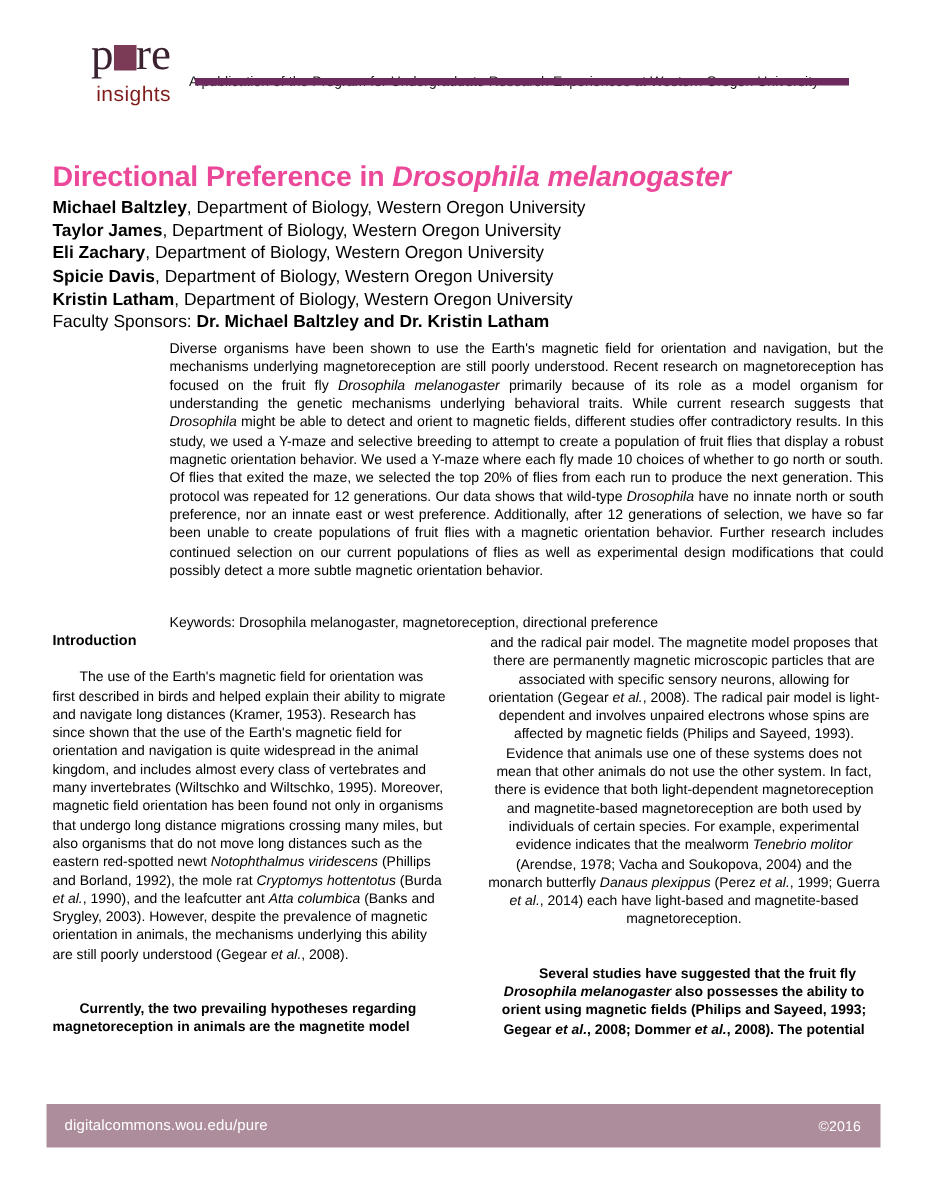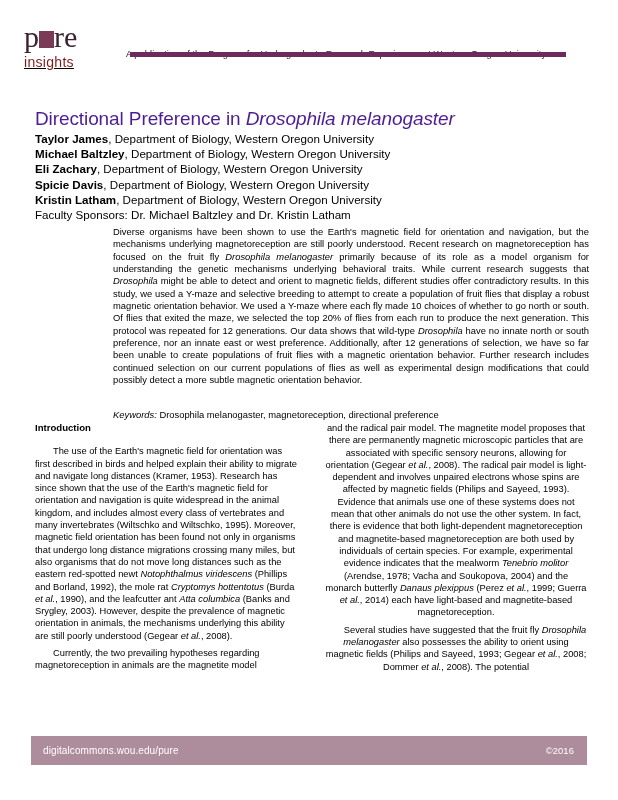--- a/index.html
+++ b/index.html
@@ -18,26 +18,25 @@
 
   
   .masthead {
     position: absolute;
     left: 0; top: 0;
     width: 618px;
     height: 86px;
   }
   .logo {
     position: absolute;
-    left: 24px;
+    left: 36px;
     top: 22px;
     width: 78px;
-    text-align: left;
+    text-align: right;
     line-height: 1;
-    text-decoration: underline;
   }
   .logo-word {
     font-family: "Liberation Serif", serif;
     font-size: 30px;
     color: #3b2230;
     letter-spacing: 0px;
     position: relative;
     display: inline-block;
     height: 30px;
   }
@@ -78,59 +77,59 @@
     background: #6d2a5e;
   }
 
   
   .doc-title {
     position: absolute;
     left: 35px;
     top: 95px;
     width: 550px;
     font-size: 19px;
-    font-weight: normal;
-    color: #4c1d95;
+    font-weight: bold;
+    color: #ec4899;
     letter-spacing: -0.1px;
   }
   .doc-title em { font-style: italic; }
 
   
   .authors {
     position: absolute;
     left: 35px;
     top: 131px;
     width: 430px;
     font-size: 11.6px;
     line-height: 15.2px;
   }
   .authors .nm { font-weight: bold; }
   .sponsors { font-size: 11.6px; }
-  .sponsors .nm { font-weight: normal; }
+  .sponsors .nm { font-weight: bold; }
 
   
   .abstract {
     position: absolute;
     left: 113px;
     top: 226px;
     width: 476px;
     font-size: 9.4px;
     line-height: 12.35px;
     text-align: justify;
   }
   .abstract em { font-style: italic; }
   .keywords {
     position: absolute;
     left: 113px;
     top: 409px;
     width: 476px;
     font-size: 9.4px;
     line-height: 12.35px;
   }
-  .keywords .kw-label { font-style: italic; }
+  .keywords .kw-label { }
 
   
   .columns {
     position: absolute;
     left: 35px;
     top: 422px;
     width: 552px;
     height: 288px;
   }
   .col {
@@ -138,21 +137,21 @@
     top: 0;
     width: 262px;
     font-size: 9.3px;
     line-height: 12.3px;
     text-align: left;
   }
   .col-left  { left: 0; }
   .col-right { left: 290px; text-align: center; }
   .col p { margin: 0; }
   .col p.indent { text-indent: 18px; }
-  .col p.gap { margin-top: 5px; }
+  .col p.gap { margin-top: 24px; font-weight: bold; }
   .col em { font-style: italic; }
   .sec-head {
     font-size: 9.6px;
     font-weight: bold;
     margin: 0 0 11px 0;
   }
 
   
   .footer-bar {
     position: absolute;
@@ -189,22 +188,22 @@
     <div class="logo-sub">insights</div>
   </div>
 
   <div class="tagline">A publication of the Program for Undergraduate Research Experiences at Western Oregon University</div>
   <div class="masthead-rule" style="background: rgb(109, 42, 94);"></div>
 </div>
 
 <h1 class="doc-title"><span>Directional Preference in </span><em>Drosophila melanogaster</em></h1>
 
 <div class="authors">
+  <div><span class="nm">Michael Baltzley</span><span>, Department of Biology, Western Oregon University</span></div>
   <div><span class="nm">Taylor James</span><span>, Department of Biology, Western Oregon University</span></div>
-  <div><span class="nm">Michael Baltzley</span><span>, Department of Biology, Western Oregon University</span></div>
   <div><span class="nm">Eli Zachary</span><span>, Department of Biology, Western Oregon University</span></div>
   <div><span class="nm">Spicie Davis</span><span>, Department of Biology, Western Oregon University</span></div>
   <div><span class="nm">Kristin Latham</span><span>, Department of Biology, Western Oregon University</span></div>
   <div class="sponsors"><span>Faculty Sponsors: </span><span class="nm">Dr. Michael Baltzley and Dr. Kristin Latham</span></div>
 </div>
 
 <div class="abstract"><span>Diverse organisms have been shown to use the Earth's magnetic field for orientation and navigation, but the mechanisms underlying magnetoreception are still poorly understood. Recent research on magnetoreception has focused on the fruit fly </span><em>Drosophila melanogaster</em><span> primarily because of its role as a model organism for understanding the genetic mechanisms underlying behavioral traits. While current research suggests that </span><em>Drosophila</em><span> might be able to detect and orient to magnetic fields, different studies offer contradictory results. In this study, we used a Y-maze and selective breeding to attempt to create a population of fruit flies that display a robust magnetic orientation behavior. We used a Y-maze where each fly made 10 choices of whether to go north or south. Of flies that exited the maze, we selected the top 20% of flies from each run to produce the next generation. This protocol was repeated for 12 generations. Our data shows that wild-type </span><em>Drosophila</em><span> have no innate north or south preference, nor an innate east or west preference. Additionally, after 12 generations of selection, we have so far been unable to create populations of fruit flies with a magnetic orientation behavior. Further research includes continued selection on our current populations of flies as well as experimental design modifications that could possibly detect a more subtle magnetic orientation behavior.</span></div>
 
 <div class="keywords"><span class="kw-label">Keywords:</span><span> Drosophila melanogaster, magnetoreception, directional preference</span></div>
 

